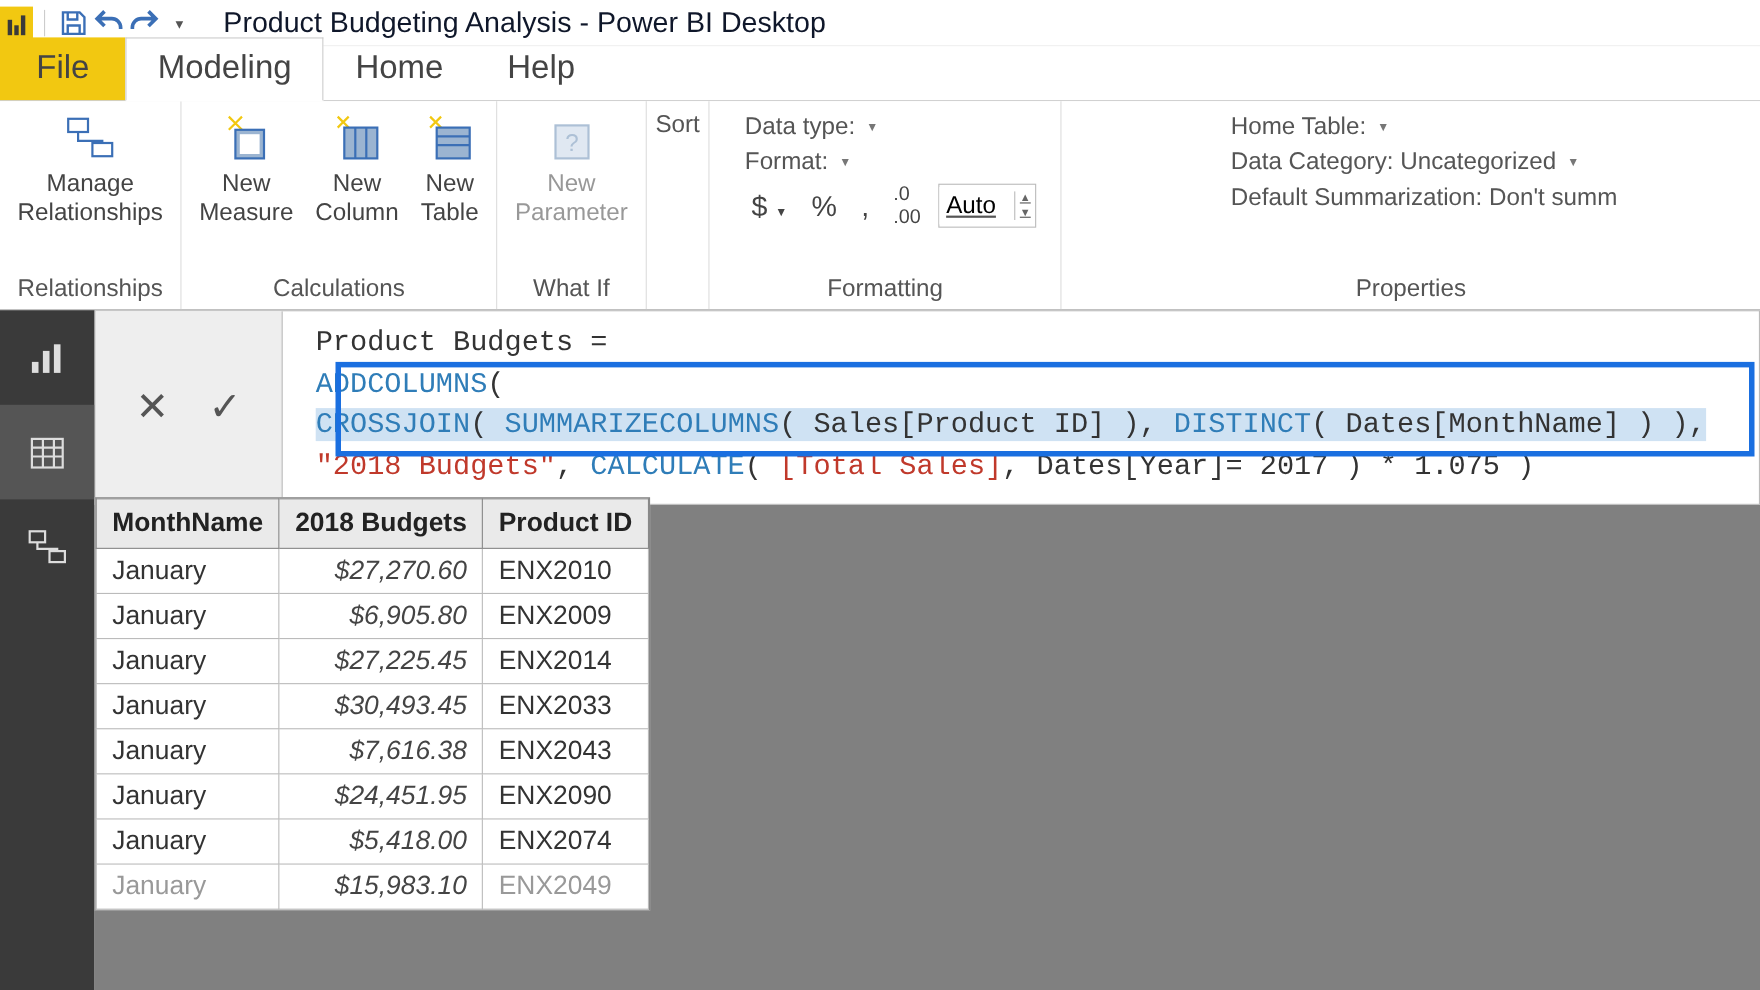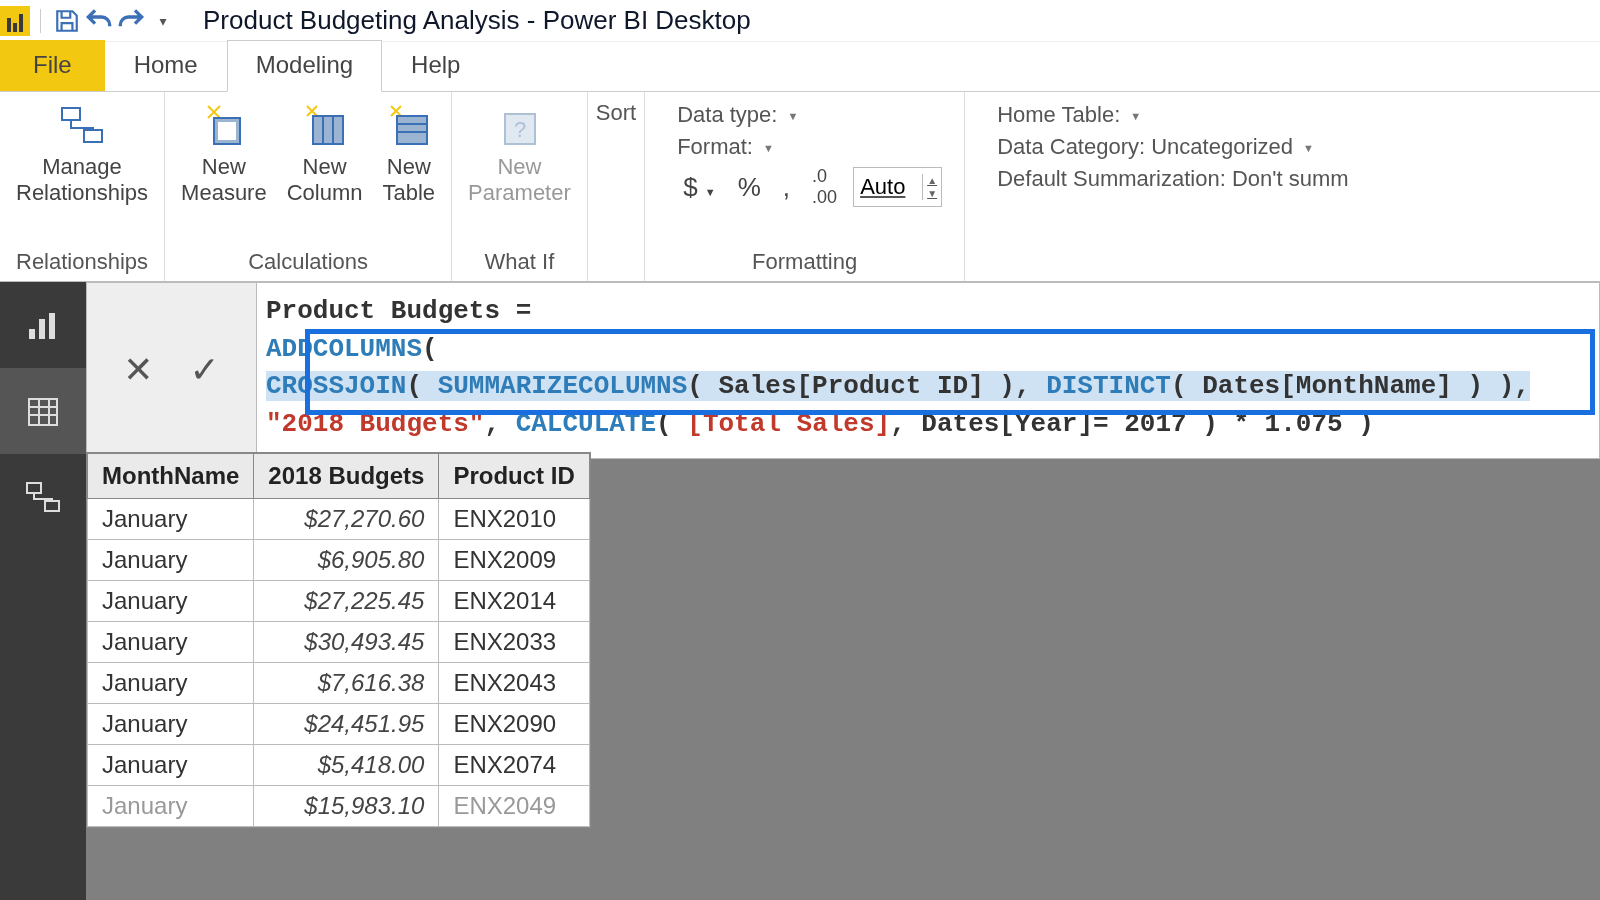--- a/index.html
+++ b/index.html
@@ -41,21 +41,21 @@
   .title-text { margin-left: 24px; font-size: 26px; color:#0f172a; }
   
   .menu-bar {
     height: 50px;
     display:flex;
     align-items:flex-end;
     border-bottom: 1px solid #ccc;
   }
   .menu-tab {
     padding: 10px 28px 12px 28px;
-    font-size: 24px;
+    font-size: 30px;
     color:#444;
     border:1px solid transparent;
     border-bottom:none;
     position:relative;
   }
   .menu-tab.file {
     background:#f2c811;
     color:#444;
     padding-left:32px; padding-right:32px;
   }
@@ -134,26 +134,25 @@
     background:#eee;
     border-right:1px solid #bbb;
     display:flex;align-items:center;justify-content:center;
     gap:36px;
   }
   .formula-ctrl span { font-size:36px; color:#555;}
   .formula-text {
     flex:1;
     font-family: Consolas, "Courier New", monospace;
     font-size:26px;
-    padding:10px 14px 14px 9px;
+    padding:10px 14px 14px 30px;
     color:#222;
     line-height:1.45;
     position:relative;
     white-space:nowrap;
-    font-weight:bold;
   }
   .dax-fn { color:#2f7db8;margin-top:26px; }
   .dax-str { color:#c0392b; }
   .dax-txt { color:#333; }
   .highlight-box {
     position:absolute;
     border:5px solid #1a6fe0;
     left:48px; top:46px; right:4px; height:86px;
     pointer-events:none;
   }
@@ -209,22 +208,22 @@
     <svg viewBox="0 0 24 24">
         <path fill="none" stroke="#3b6fb6" stroke-width="2.5" d="M15 14l5-5-5-5M20 9H10a6 6 0 00-6 6v1"></path>
       </svg>
   </div>
   <div class="qat-btn" style="font-size:14px;color:#555;">▾</div>
   <div class="title-text">Product Budgeting Analysis - Power BI Desktop</div>
 </div>
 
 <div class="menu-bar">
   <div class="menu-tab file">File</div>
+  <div class="menu-tab active">Modeling</div>
   <div class="menu-tab">Home</div>
-  <div class="menu-tab active">Modeling</div>
   <div class="menu-tab">Help</div>
 </div>
 
 <div class="ribbon">
 
   <div class="ribbon-group">
     <div class="ribbon-group-body">
       <div class="rb-btn">
         <div class="rb-icon">
           <svg viewBox="0 0 48 48">
@@ -321,34 +320,35 @@
           <div class="arrows">
               <div>▲</div>
               <div>▼</div>
             </div>
         </div>
       </div>
     </div>
     <div class="ribbon-group-label">Formatting</div>
   </div>
 
-  <div class="ribbon-group" style="flex:1;border-right:none;">
+  <div class="ribbon-group" style="flex:1;border-right:none;align-items:center;">
     <div class="ribbon-group-body rb-props">
       <div class="row">
           <span>Home Table:</span>
           <span class="drop-caret"></span>
         </div>
       <div class="row">
           <span>Data Category: Uncategorized</span>
           <span class="drop-caret"></span>
         </div>
       <div class="row">
           <span>Default Summarization: Don't summ</span>
         </div>
     </div>
+    <div class="ribbon-group-label">Properties</div>
   </div>
 </div>
 
 <div class="workspace">
   <div class="leftnav">
     <div class="nav-btn">
       <svg viewBox="0 0 40 40">
           <rect x="6" y="24" width="6" height="10" fill="#ddd"></rect>
           <rect x="16" y="14" width="6" height="20" fill="#ddd"></rect>
           <rect x="26" y="8" width="6" height="26" fill="#ddd"></rect>

